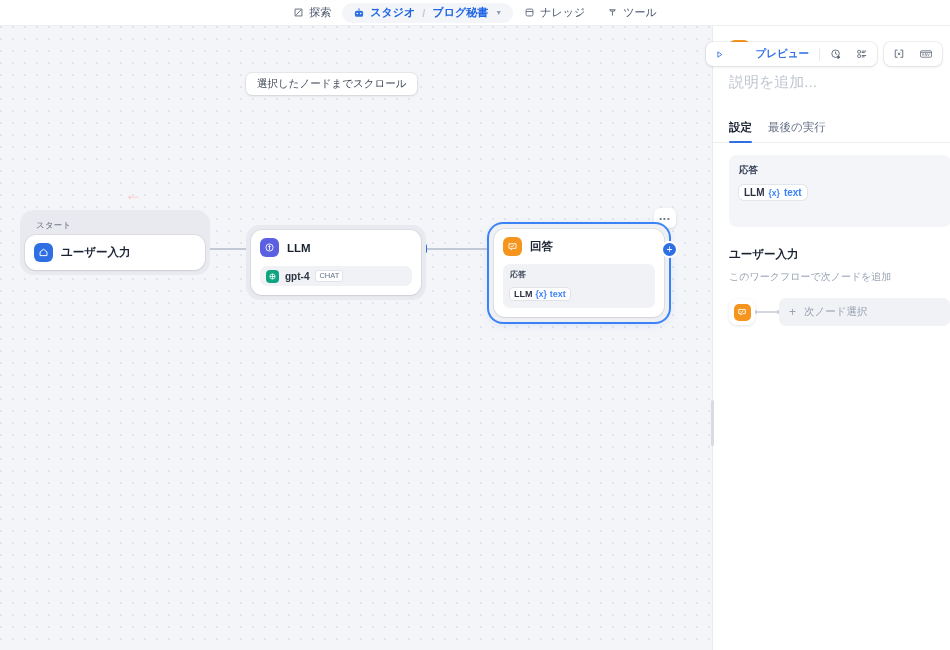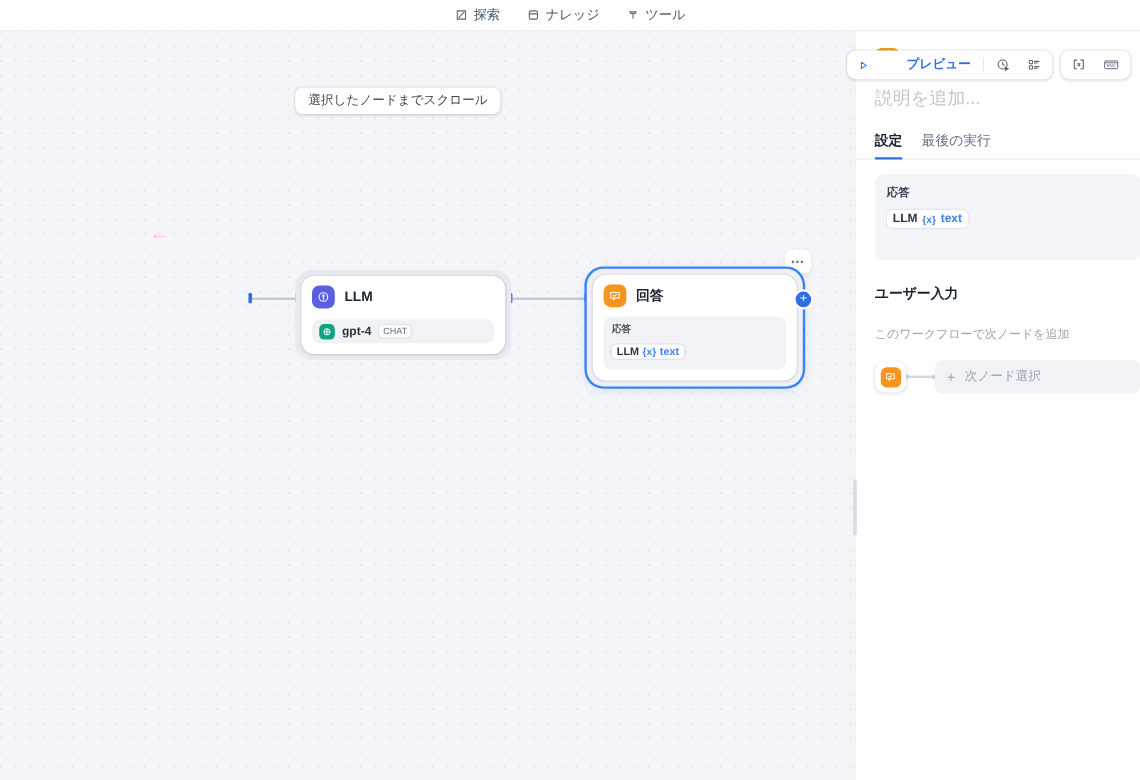--- a/index.html
+++ b/index.html
@@ -163,21 +163,21 @@
   }
   .panel-head { padding: 14px 16px 0 16px; }
   .panel-title-row { display: flex; align-items: center; gap: 9px; }
   .panel-icon {
     width: 21px; height: 21px; border-radius: 6px; background: #f6951e;
     display: flex; align-items: center; justify-content: center; flex: 0 0 21px;
   }
   .panel-title { font-size: 13.5px; font-weight: 700; color: #101828; }
   .panel-desc { margin-top: 12px; font-size: 15px; color: #c0c6d0; }
 
-  .tabs { margin-top: 18px; display: flex; gap: 16px; padding: 0 16px;
+  .tabs { margin-top: 28px; display: flex; gap: 16px; padding: 0 16px;
           border-bottom: 1px solid #eceef1; }
   .tab { font-size: 11.5px; color: #667085; padding-bottom: 7px; cursor: pointer;
          position: relative; }
   .tab.active { color: #1b2333; font-weight: 700; }
   .tab.active::after {
     content: ""; position: absolute; left: 0; right: 0; bottom: -1px;
     height: 2px; background: #2f6fe4; border-radius: 2px;
   }
 
   .panel-body { padding: 12px 0 0 16px; }
@@ -188,21 +188,21 @@
   .p-resp-label { font-size: 9.5px; font-weight: 700; color: #344054; margin-bottom: 5px; }
   .p-chip {
     display: inline-flex; align-items: center; gap: 4px;
     background: #ffffff; border-radius: 5px; padding: 2px 5px;
     box-shadow: 0 0 0 1px rgba(16,24,40,.07);
     font-size: 10px;
   }
 
   .next-step { margin-top: 20px; }
   .next-title { font-size: 11.5px; font-weight: 700; color: #1b2333; }
-  .next-sub { margin-top: 20px; font-size: 10px; color: #98a2b3; }
+  .next-sub { margin-top: 8px; font-size: 10px; color: #98a2b3; }
   .next-row { margin-top: 14px; display: flex; align-items: center; }
   .next-node-icon {
     width: 26px; height: 26px; border-radius: 8px; background: #ffffff;
     box-shadow: 0 1px 3px rgba(16,24,40,.12); flex: 0 0 26px;
     display: flex; align-items: center; justify-content: center;
   }
   .next-node-icon .inner {
     width: 17px; height: 17px; border-radius: 5px; background: #f6951e;
     display: flex; align-items: center; justify-content: center;
   }
@@ -244,20 +244,34 @@
     <div class="nav-item">
       <span class="ico">
         <svg width="11" height="11" viewBox="0 0 16 16" fill="none" stroke="#5b6575" stroke-width="1.3">
           <path d="M3 3 L13 3 L13 13 L3 13 Z" rx="2"></path>
           <path d="M4.5 11.5 L11.5 4.5"></path>
         </svg>
       </span>
       <span>探索</span>
     </div>
 
+    <div class="nav-item active">
+      <span class="ico">
+        <svg width="12" height="12" viewBox="0 0 16 16">
+          <rect x="2.5" y="5" width="11" height="8" rx="2.5" fill="#2f6fe4"></rect>
+          <rect x="7.3" y="1.8" width="1.4" height="3" rx="0.7" fill="#2f6fe4"></rect>
+          <circle cx="5.7" cy="8.6" r="1.1" fill="#ffffff"></circle>
+          <circle cx="10.3" cy="8.6" r="1.1" fill="#ffffff"></circle>
+        </svg>
+      </span>
+      <span>スタジオ</span>
+      <span class="nav-sep">/</span>
+      <span class="app-name">ブログ秘書</span>
+      <span class="caret">▼</span>
+    </div>
 
     <div class="nav-item">
       <span class="ico">
         <svg width="11" height="11" viewBox="0 0 16 16" fill="none" stroke="#5b6575" stroke-width="1.3">
           <rect x="3" y="3" width="10" height="10" rx="2"></rect>
           <path d="M3 6.6 L13 6.6"></path>
         </svg>
       </span>
       <span>ナレッジ</span>
     </div>
@@ -287,20 +301,35 @@
   </div>
 
   <div class="edge" style="left:210px; top:222px; width:38px;"></div>
   <div class="handle" style="left:207px; top:218px;"></div>
   <div class="handle" style="left:246px; top:218px;"></div>
 
   <div class="edge" style="left:426px; top:222px; width:63px;"></div>
   <div class="handle" style="left:424px; top:218px;"></div>
   <div class="handle" style="left:487px; top:218px;"></div>
 
+  <div class="node-wrap" style="left:20px; top:184px;">
+    <div class="start-shell">
+      <div class="start-label">スタート</div>
+      <div class="node-card">
+        <div class="node-head">
+          <span class="nicon start">
+            <svg width="11" height="11" viewBox="0 0 16 16" fill="none" stroke="#ffffff" stroke-width="1.4" stroke-linejoin="round">
+              <path d="M3 7.2 L8 3.2 L13 7.2 L13 12.5 L3 12.5 Z"></path>
+            </svg>
+          </span>
+          <span class="node-title">ユーザー入力</span>
+        </div>
+      </div>
+    </div>
+  </div>
 
   <div class="node-wrap" style="left:246px; top:199px;">
     <div class="llm-shell">
       <div class="node-card llm-card">
         <div class="node-head">
           <span class="nicon llm">
             <svg width="11" height="11" viewBox="0 0 16 16" fill="none" stroke="#ffffff" stroke-width="1.3">
               <circle cx="8" cy="8" r="5.2"></circle>
               <path d="M8 4.6 L8 11.4"></path>
               <path d="M6.3 6.6 L9.7 6.6"></path>

